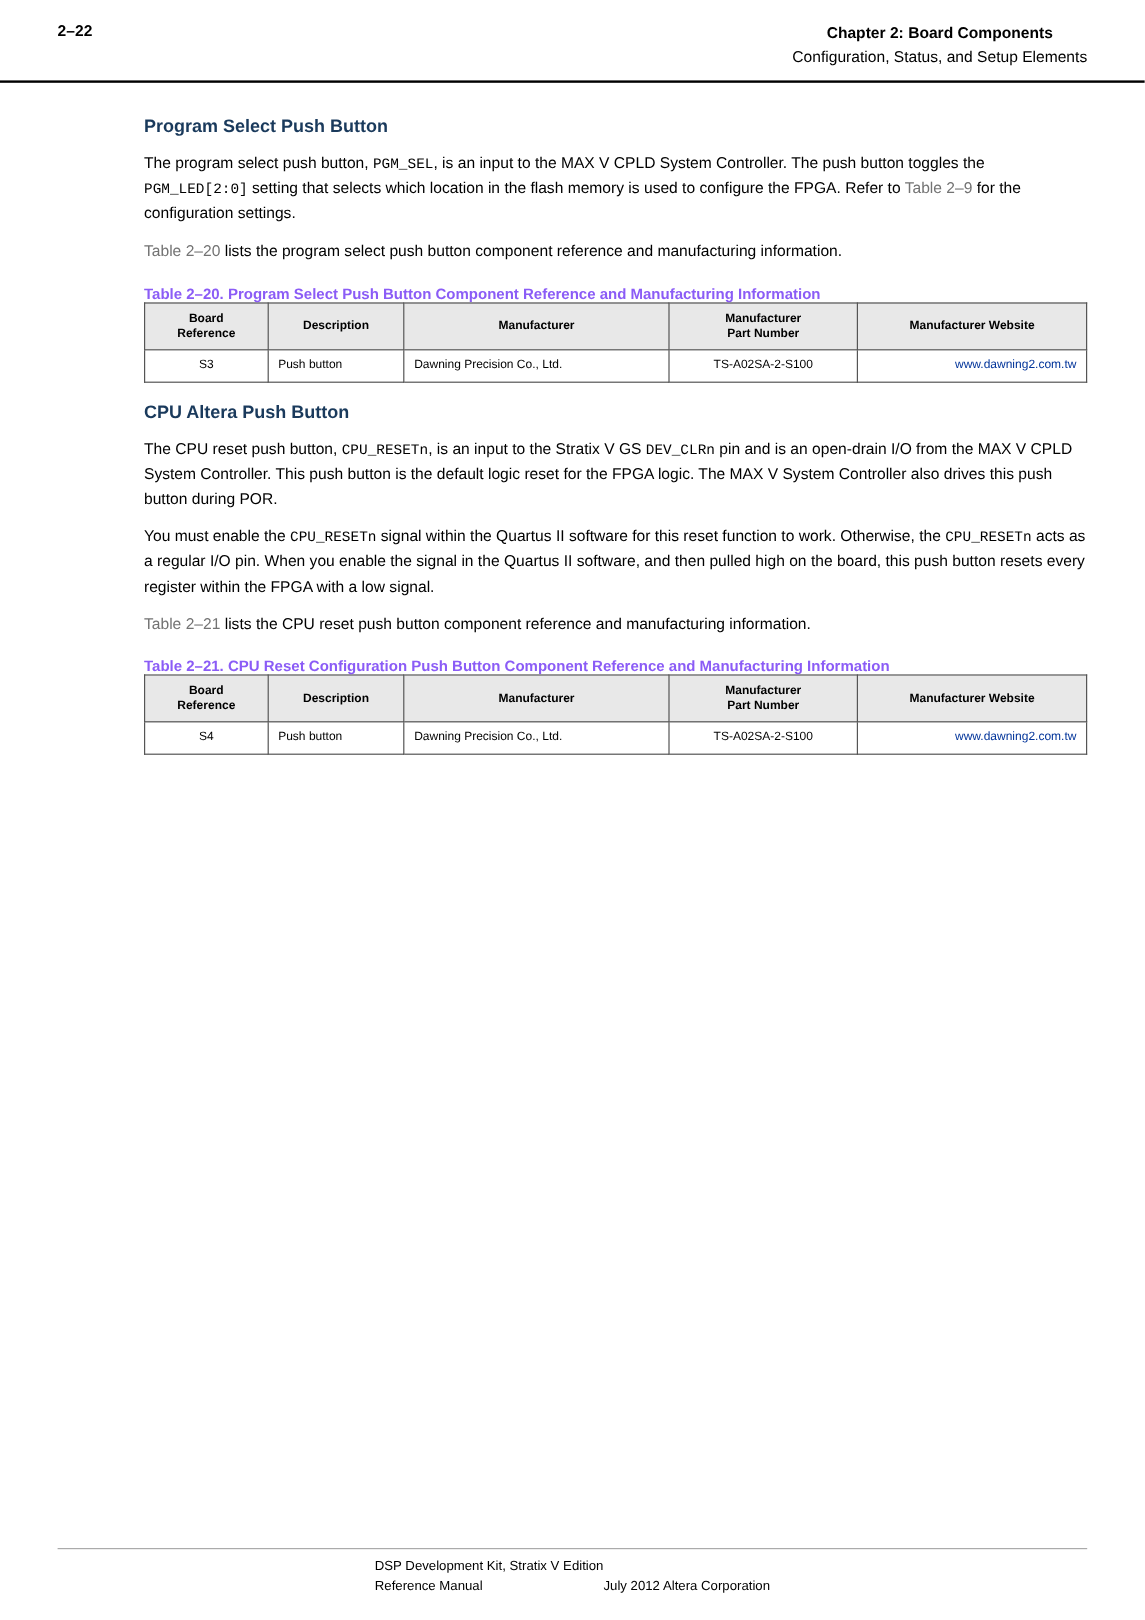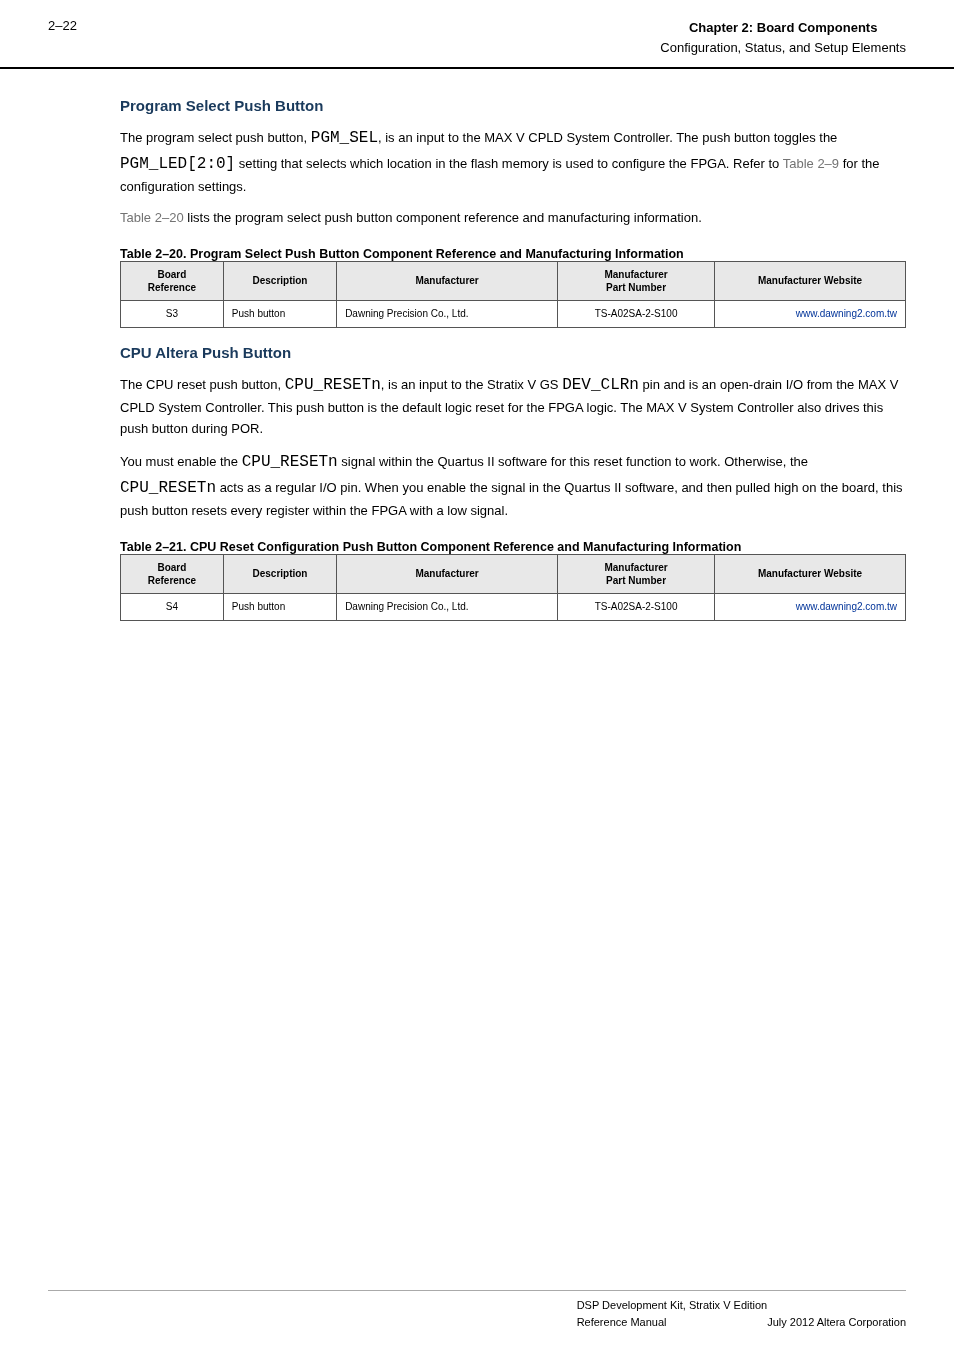--- a/index.html
+++ b/index.html
@@ -24,21 +24,21 @@
     .page-header {
       display: flex;
       justify-content: space-between;
       align-items: flex-start;
       padding: 18px 48px 10px 48px;
       border-bottom: 2px solid #000;
       margin-bottom: 0;
     }
     .page-num {
       font-size: 13px;
-      font-weight: normal;
+      font-weight: bold;
     }
     .header-right {
       text-align: center;
       font-size: 13px;
       line-height: 1.5;
     }
     .header-right .chapter-title {
       font-weight: bold;
     }
 
@@ -58,35 +58,35 @@
 
     
     .body-text {
       font-size: 13px;
       line-height: 1.6;
       margin-bottom: 10px;
       color: #000;
     }
     .body-text code, .inline-code {
       font-family: 'Courier New', Courier, monospace;
-      font-size: 16px;
+      font-size: 12px;
       text-align: right;
     }
     .link-text {
       color: #737373;
     }
 
     
     .table-caption {
       font-size: 12.5px;
       font-weight: bold;
       margin-bottom: 0;
       margin-top: 18px;
       display: block;
-      color: #000000;
+      color: #8b5cf6;
     }
 
     
     .data-table {
       width: 100%;
       border-collapse: collapse;
       margin-bottom: 16px;
       font-size: 10px;
     }
     .data-table th {
@@ -113,21 +113,21 @@
       text-align: right;
     }
 
     
     .page-footer {
       position: absolute;
       bottom: 20px;
       left: 48px;
       right: 48px;
       display: flex;
-      justify-content: flex-end;
+      justify-content: center;
       align-items: flex-end;
       border-top: 1px solid #aaa;
       padding-top: 6px;
       font-size: 11px;
       color: #000;
     }
     .footer-left {
       line-height: 1.5;
     }
     .footer-right {
@@ -186,20 +186,23 @@
     <h2 class="section-heading">CPU Altera Push Button</h2>
 
     <p class="body-text">
       <span>The CPU reset push button, </span><span class="inline-code">CPU_RESETn</span><span>, is an input to the Stratix V GS </span><span class="inline-code">DEV_CLRn</span><span> pin and is an open-drain I/O from the MAX V CPLD System Controller. This push button is the default logic reset for the FPGA logic.  The MAX V System Controller also drives this push button during POR.</span>
     </p>
 
     <p class="body-text">
       <span>You must enable the </span><span class="inline-code">CPU_RESETn</span><span> signal within the Quartus II software for this reset function to work. Otherwise, the </span><span class="inline-code">CPU_RESETn</span><span> acts as a regular I/O pin. When you enable the signal in the Quartus II software, and then pulled high on the board, this push button resets every register within the FPGA with a low signal.</span>
     </p>
 
+    <p class="body-text">
+      <span class="link-text">Table 2–21</span><span> lists the CPU reset push button component reference and manufacturing information.</span>
+    </p>
 
     <span class="table-caption">Table 2–21.  CPU Reset Configuration Push Button Component Reference and Manufacturing Information</span>
 
     <table class="data-table">
       <thead>
         <tr>
           <th>Board<br>Reference</th>
           <th>Description</th>
           <th>Manufacturer</th>
           <th>Manufacturer<br>Part Number</th>

